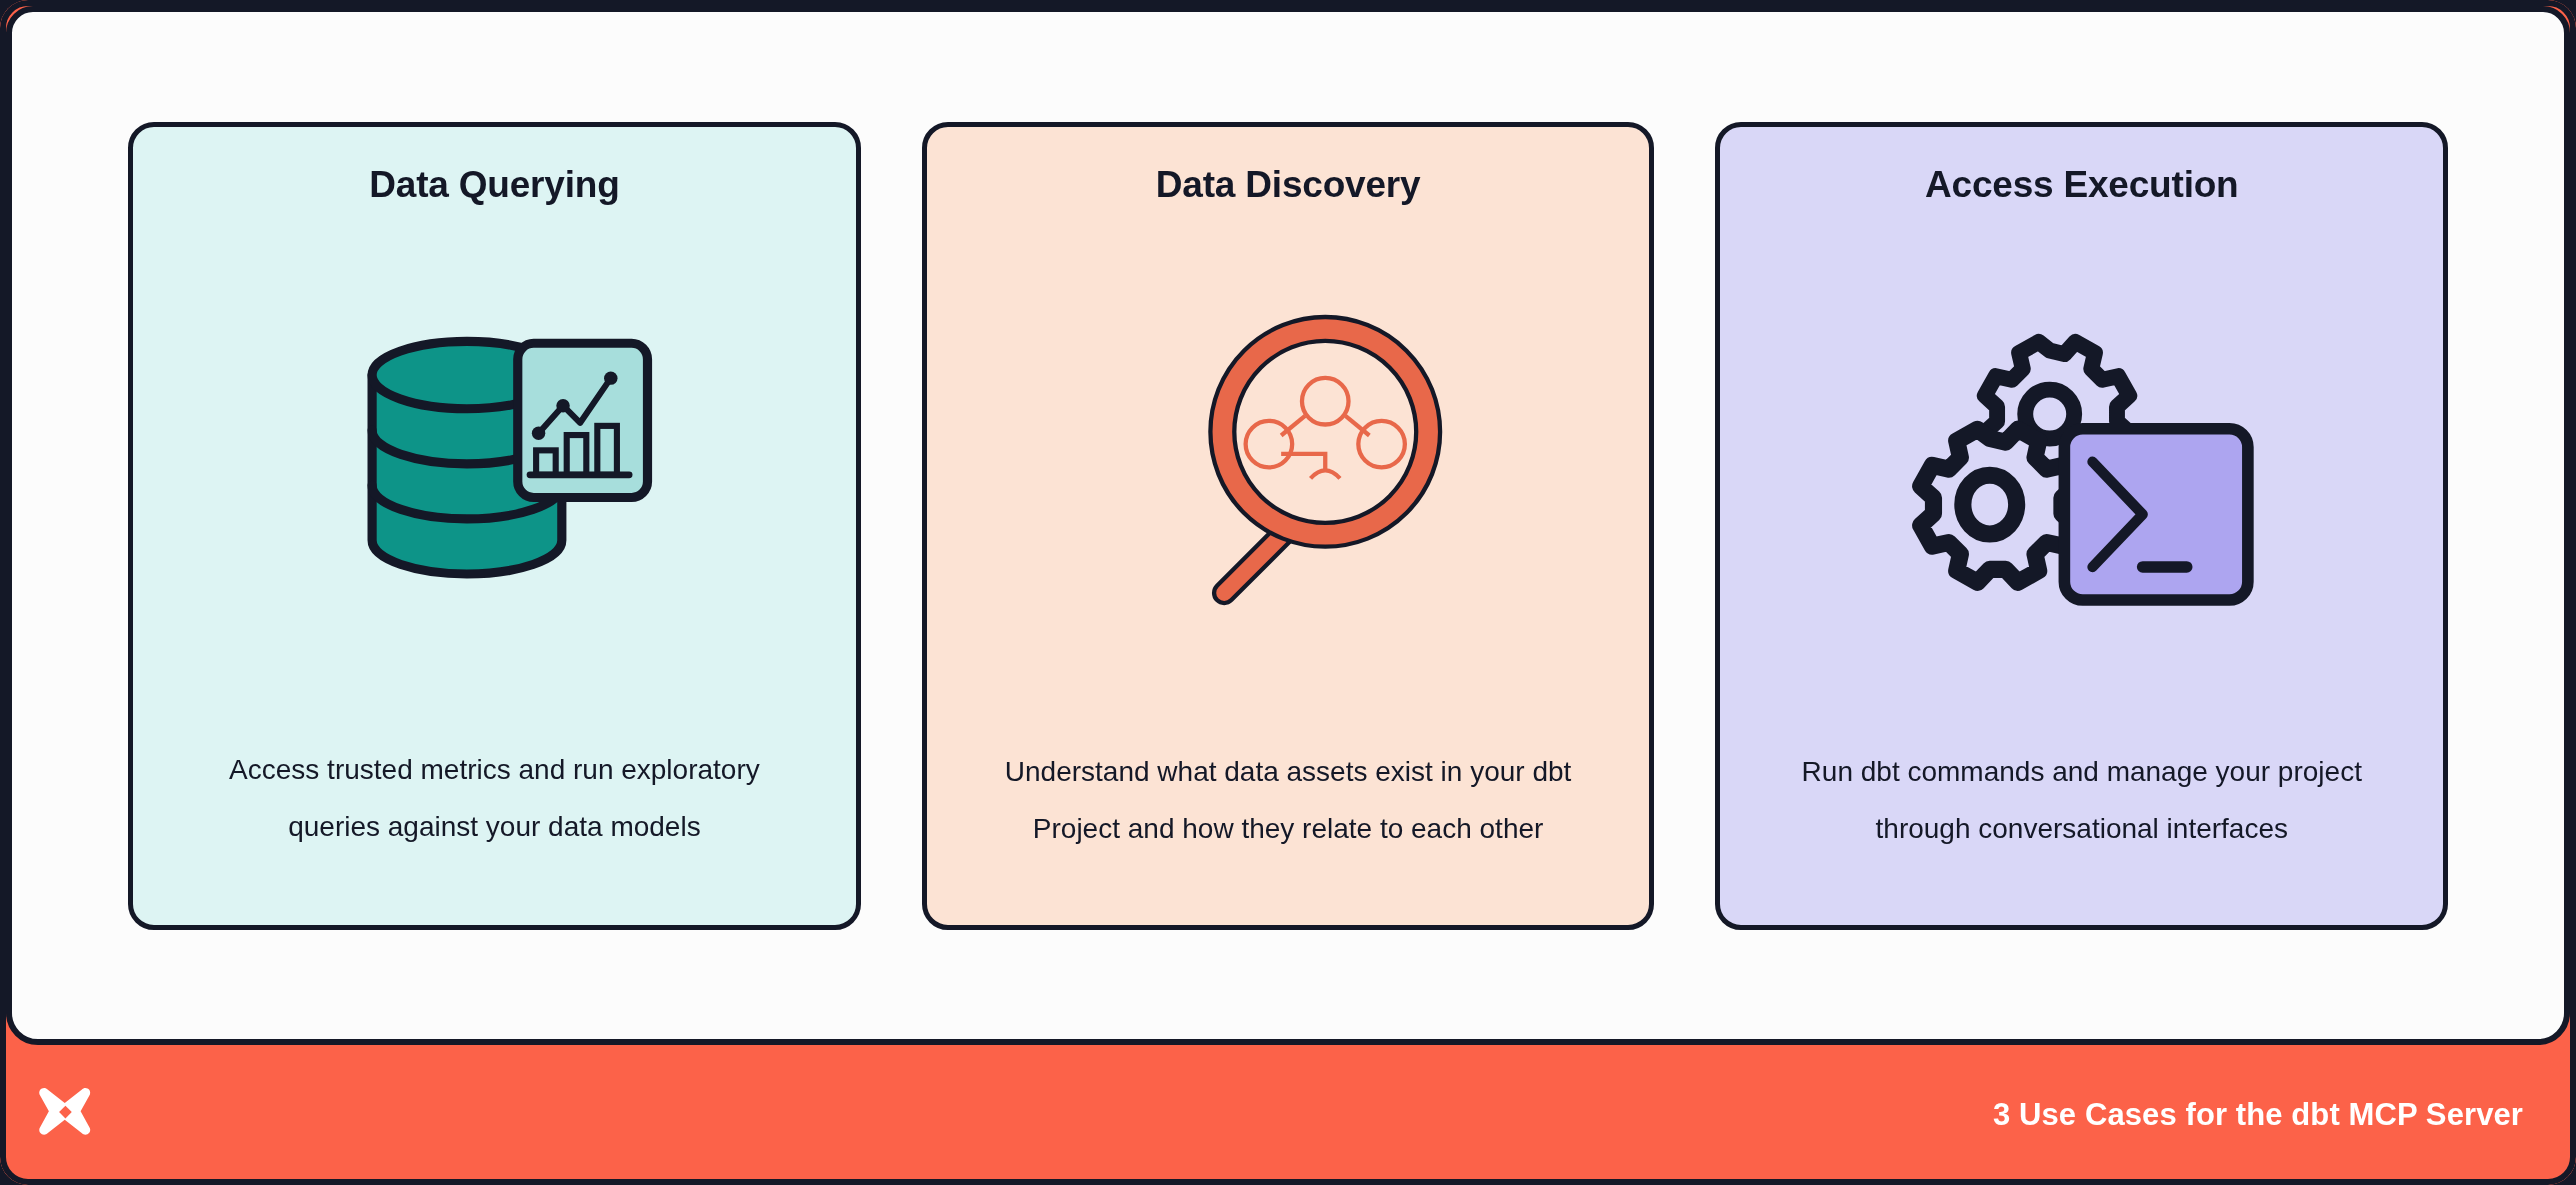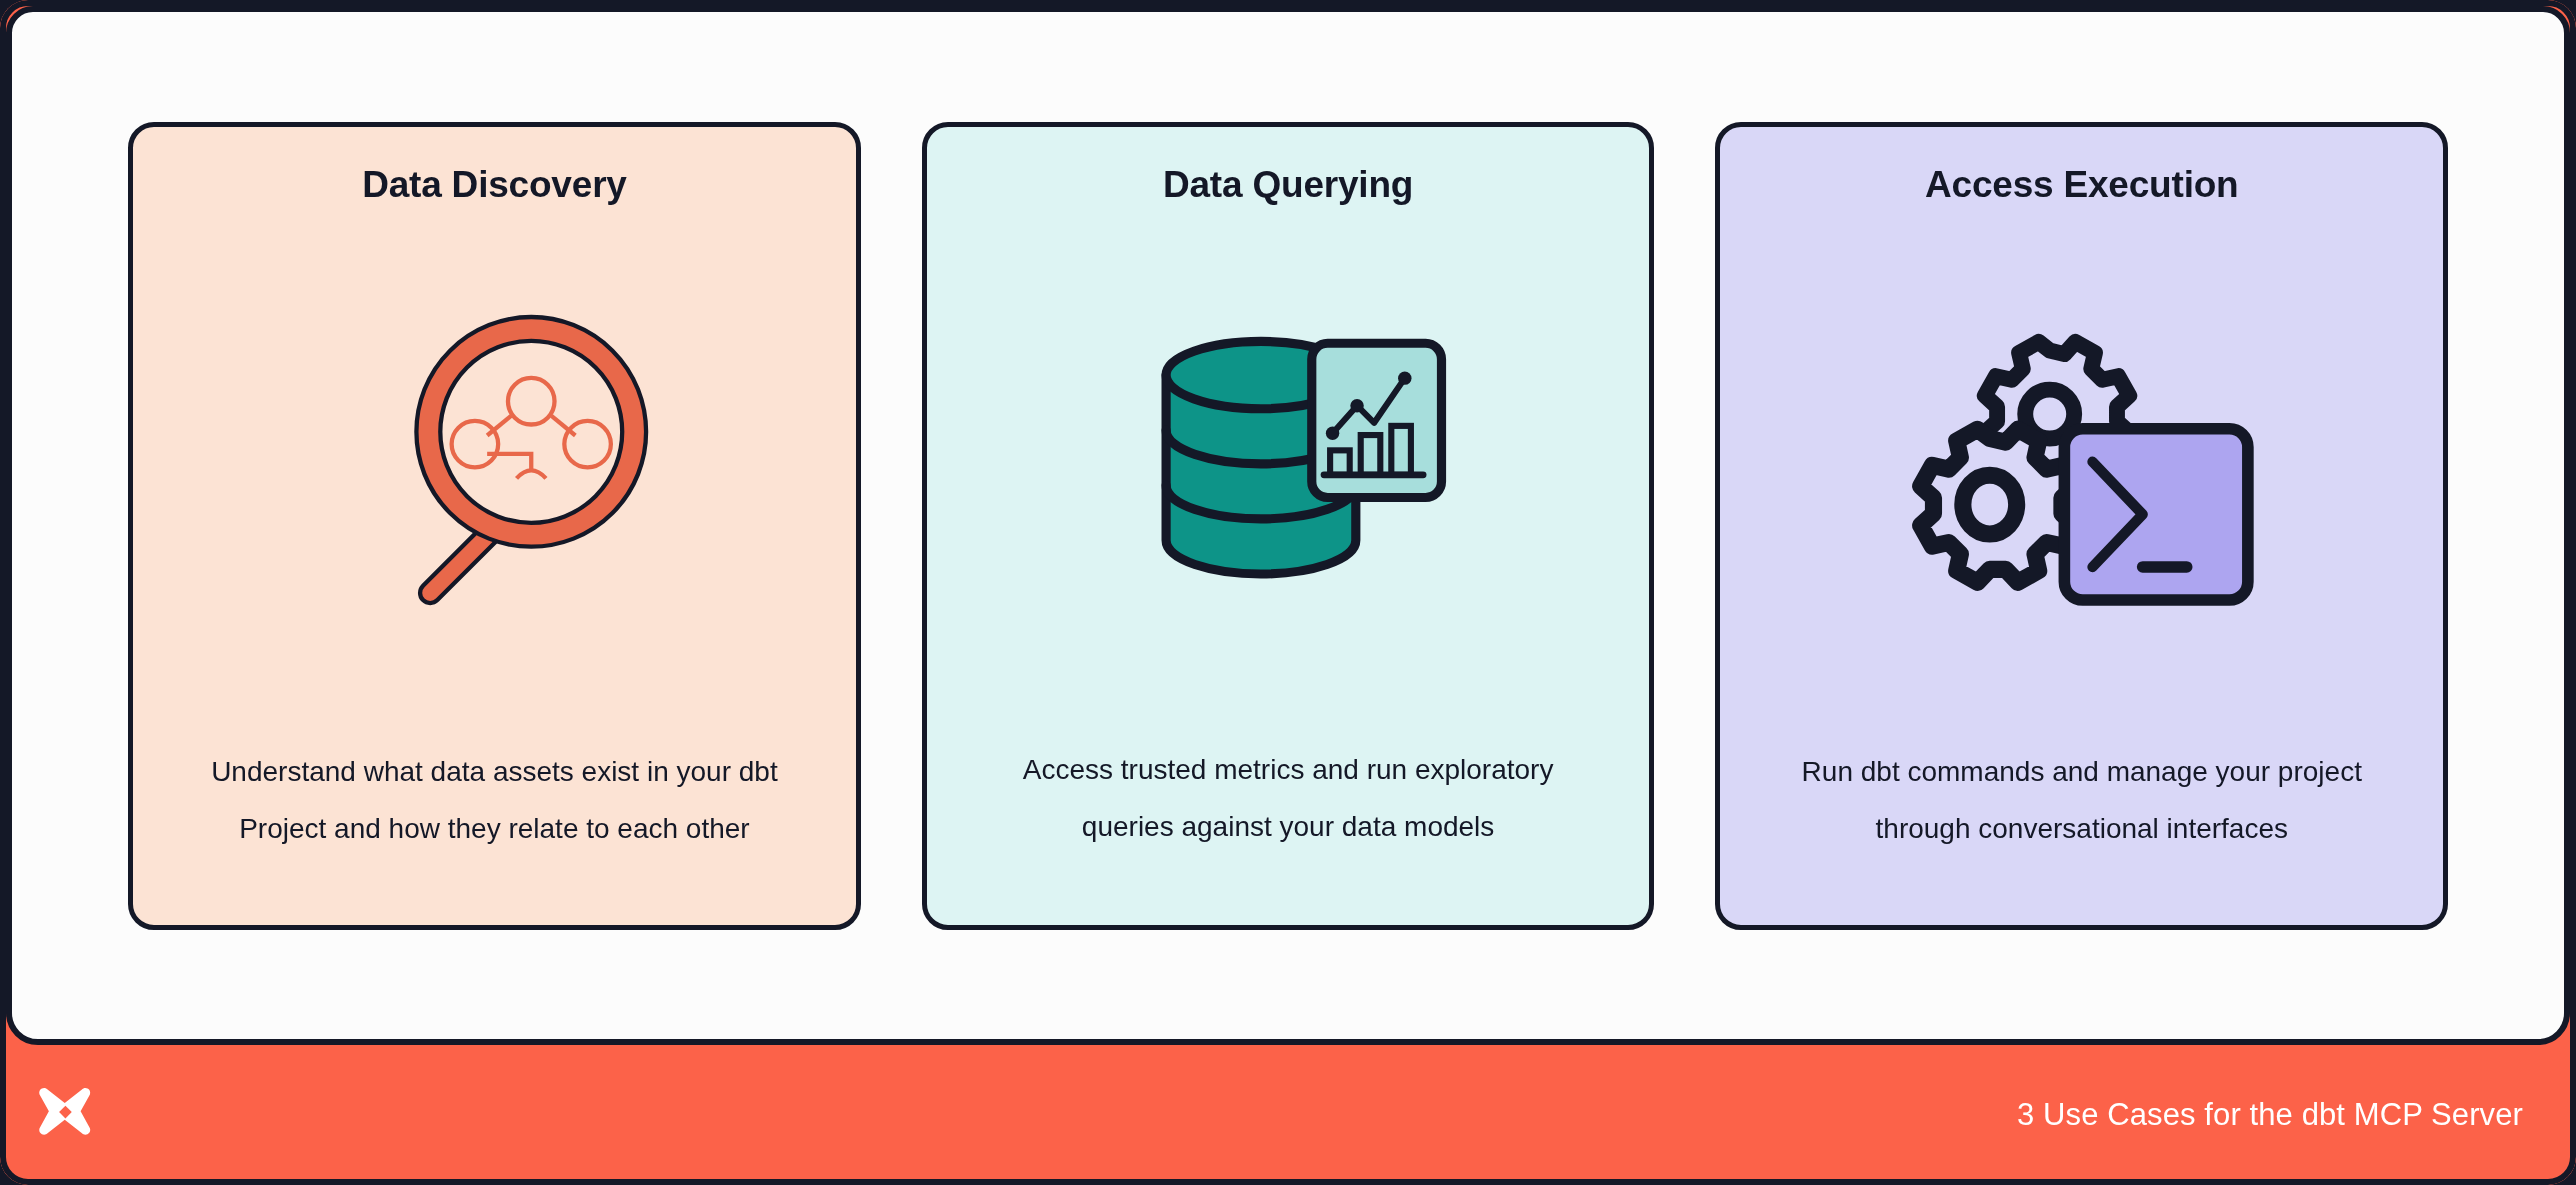--- a/index.html
+++ b/index.html
@@ -114,34 +114,69 @@
     justify-content: space-between;
     padding: 0 53px 0 33px;
     z-index: 20;
   }
 
   .footer-logo { width: 69px; height: 69px; display: block; }
 
   .footer-text {
     color: #FFFFFF;
     font-size: 31px;
-    font-weight: normal;
+    font-weight: bold;
     letter-spacing: 0.1px;
     white-space: nowrap;
   }
 
   .svg-icon { display: block; }
 </style>
 </head>
 <body>
 
 <div class="frame">
 
   <div class="panel">
     <div class="cards">
+
+      <div class="card mint">
+        <div class="card-title">Data Querying</div>
+
+        <div class="icon-area">
+          <svg class="svg-icon" width="343" height="306" viewBox="0 0 560 500" fill="none">
+            <g stroke="#141827" stroke-width="15" stroke-linecap="round" stroke-linejoin="round">
+
+              <path d="M80 90 L80 360 C80 392 154 415 235 415 C316 415 390 392 390 360 L390 90 Z" fill="#0D9488"></path>
+
+              <path d="M80 180 C80 212 154 235 235 235 C316 235 390 212 390 180" fill="none"></path>
+              <path d="M80 270 C80 302 154 325 235 325 C316 325 390 302 390 270" fill="none"></path>
+
+              <ellipse cx="235" cy="90" rx="155" ry="55" fill="#0D9488"></ellipse>
+            </g>
+
+            <g>
+              <rect x="318" y="38" width="212" height="252" rx="26" fill="#A7DEDC" stroke="#141827" stroke-width="15"></rect>
+
+              <polyline points="352,185 392,140 420,168 470,95" fill="none" stroke="#141827" stroke-width="10" stroke-linecap="round" stroke-linejoin="round"></polyline>
+              <circle cx="352" cy="185" r="11" fill="#141827"></circle>
+              <circle cx="392" cy="140" r="11" fill="#141827"></circle>
+              <circle cx="470" cy="95" r="11" fill="#141827"></circle>
+
+              <rect x="348" y="213" width="32" height="40" fill="#A7DEDC" stroke="#141827" stroke-width="10"></rect>
+              <rect x="398" y="188" width="32" height="65" fill="#A7DEDC" stroke="#141827" stroke-width="10"></rect>
+              <rect x="448" y="173" width="32" height="80" fill="#A7DEDC" stroke="#141827" stroke-width="10"></rect>
+
+              <line x1="338" y1="253" x2="500" y2="253" stroke="#141827" stroke-width="11" stroke-linecap="round"></line>
+            </g>
+          </svg>
+        </div>
+
+        <div class="card-desc">Access trusted metrics and run exploratory queries against your data models</div>
+      </div>
 
       <div class="card peach">
         <div class="card-title">Data Discovery</div>
 
         <div class="icon-area">
           <svg class="svg-icon" width="343" height="343" viewBox="0 0 560 560" fill="none">
 
             <line x1="175" y1="475" x2="300" y2="350" stroke="#141827" stroke-width="40" stroke-linecap="round"></line>
             <line x1="175" y1="475" x2="300" y2="350" stroke="#E8684A" stroke-width="26" stroke-linecap="round"></line>
 
@@ -154,55 +189,20 @@
               <path d="M268 248 L340 248 L340 275"></path>
               <path d="M316 288 Q340 262 364 288"></path>
               <circle cx="340" cy="162" r="38"></circle>
               <circle cx="248" cy="232" r="38"></circle>
               <circle cx="432" cy="232" r="38"></circle>
             </g>
           </svg>
         </div>
 
         <div class="card-desc">Understand what data assets exist in your dbt Project and how they relate to each other</div>
-      </div>
-
-      <div class="card mint">
-        <div class="card-title">Data Querying</div>
-
-        <div class="icon-area">
-          <svg class="svg-icon" width="343" height="306" viewBox="0 0 560 500" fill="none">
-            <g stroke="#141827" stroke-width="15" stroke-linecap="round" stroke-linejoin="round">
-
-              <path d="M80 90 L80 360 C80 392 154 415 235 415 C316 415 390 392 390 360 L390 90 Z" fill="#0D9488"></path>
-
-              <path d="M80 180 C80 212 154 235 235 235 C316 235 390 212 390 180" fill="none"></path>
-              <path d="M80 270 C80 302 154 325 235 325 C316 325 390 302 390 270" fill="none"></path>
-
-              <ellipse cx="235" cy="90" rx="155" ry="55" fill="#0D9488"></ellipse>
-            </g>
-
-            <g>
-              <rect x="318" y="38" width="212" height="252" rx="26" fill="#A7DEDC" stroke="#141827" stroke-width="15"></rect>
-
-              <polyline points="352,185 392,140 420,168 470,95" fill="none" stroke="#141827" stroke-width="10" stroke-linecap="round" stroke-linejoin="round"></polyline>
-              <circle cx="352" cy="185" r="11" fill="#141827"></circle>
-              <circle cx="392" cy="140" r="11" fill="#141827"></circle>
-              <circle cx="470" cy="95" r="11" fill="#141827"></circle>
-
-              <rect x="348" y="213" width="32" height="40" fill="#A7DEDC" stroke="#141827" stroke-width="10"></rect>
-              <rect x="398" y="188" width="32" height="65" fill="#A7DEDC" stroke="#141827" stroke-width="10"></rect>
-              <rect x="448" y="173" width="32" height="80" fill="#A7DEDC" stroke="#141827" stroke-width="10"></rect>
-
-              <line x1="338" y1="253" x2="500" y2="253" stroke="#141827" stroke-width="11" stroke-linecap="round"></line>
-            </g>
-          </svg>
-        </div>
-
-        <div class="card-desc">Access trusted metrics and run exploratory queries against your data models</div>
       </div>
 
       <div class="card lavender">
         <div class="card-title">Access Execution</div>
 
         <div class="icon-area">
           <svg class="svg-icon" width="367" height="294" viewBox="0 0 600 480" fill="none">
 
             <g transform="translate(248,150)">
               <path d="M0,-112 L24,-106 L42,-126 L74,-108 L68,-82 L86,-64 L112,-70 L130,-38 L110,-20

